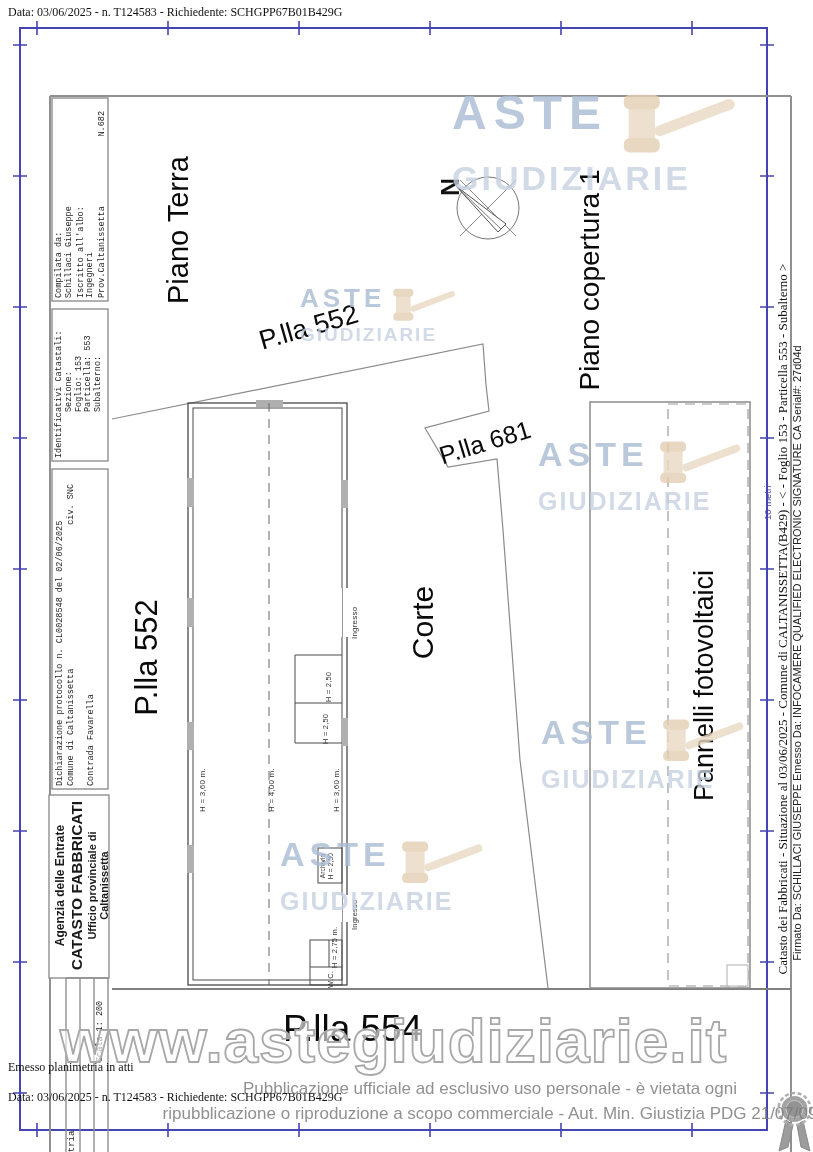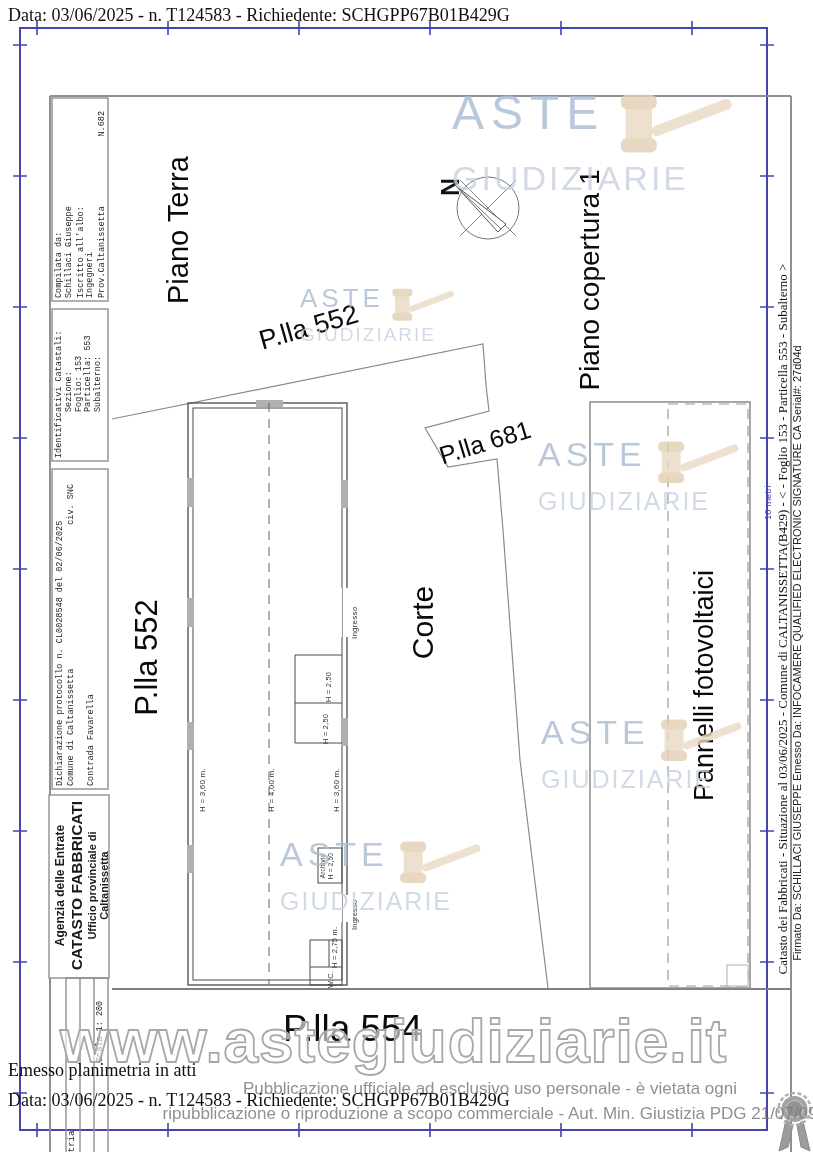--- a/index.html
+++ b/index.html
@@ -11,27 +11,27 @@
   .mono{font-family:"Liberation Mono","DejaVu Sans Mono",monospace;}
   .linework{position:absolute;left:0;top:0;z-index:1;}
   .z2{z-index:2;} .z4{z-index:4;}
   .biglabel{color:#0a0a0a;text-align:center;white-space:nowrap;z-index:2;}
   .tilt{position:absolute;white-space:nowrap;color:#0a0a0a;z-index:2;}
   .dim{font-size:8px;color:#333;white-space:nowrap;z-index:2;letter-spacing:.2px;}
   .tb{font-size:8.5px;line-height:9.8px;color:#222;white-space:nowrap;z-index:2;}
   .tb .ind{padding-left:46px;}
   .tb .spread{display:flex;justify-content:space-between;}
   .agz{text-align:center;color:#1a1a1a;font-weight:bold;line-height:1.15;z-index:2;}
-  .wm{position:absolute;z-index:3;opacity:.8;font-weight:normal;letter-spacing:2px;line-height:.95;}
+  .wm{position:absolute;z-index:3;opacity:.8;font-weight:bold;letter-spacing:2px;line-height:.95;}
   .wm .row{display:flex;align-items:flex-start;}
   .wm .aste{color:#a9bbd3;}
   .wm .giud{color:#c6d1e1;}
   .disc{position:absolute;z-index:5;color:rgba(125,125,125,.85);font-size:17px;line-height:25px;text-align:center;}
   .disc p{margin:0;white-space:nowrap;}
-  .blacktxt{position:absolute;z-index:6;color:#101010;font-size:18px;white-space:nowrap;}
+  .blacktxt{position:absolute;z-index:6;color:#101010;font-size:12px;white-space:nowrap;}
   .edge-line{white-space:nowrap;text-align:center;z-index:2;}
 </style>
 </head>
 <body>
 
 <div class="page">
 
   <svg class="linework" width="813" height="1152" viewBox="0 0 813 1152">
 
     <g>

